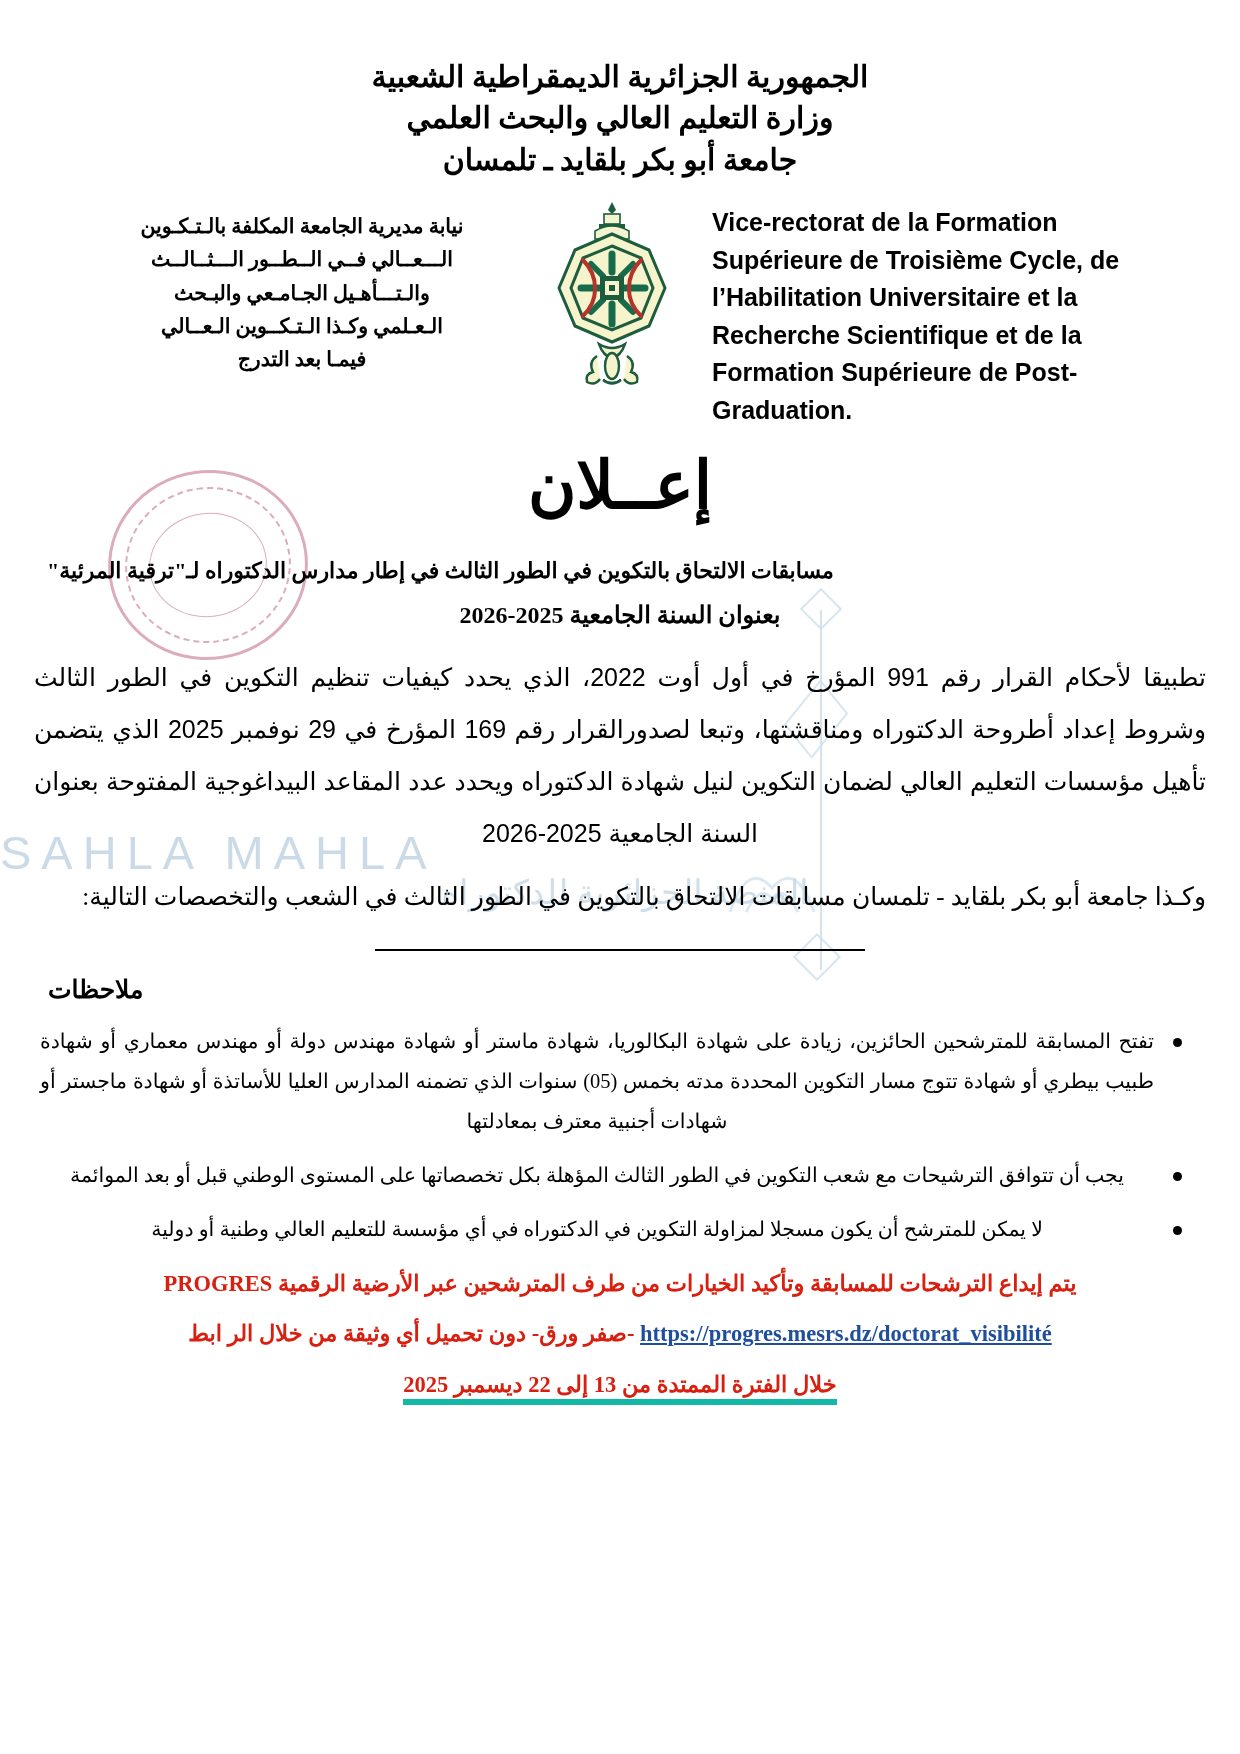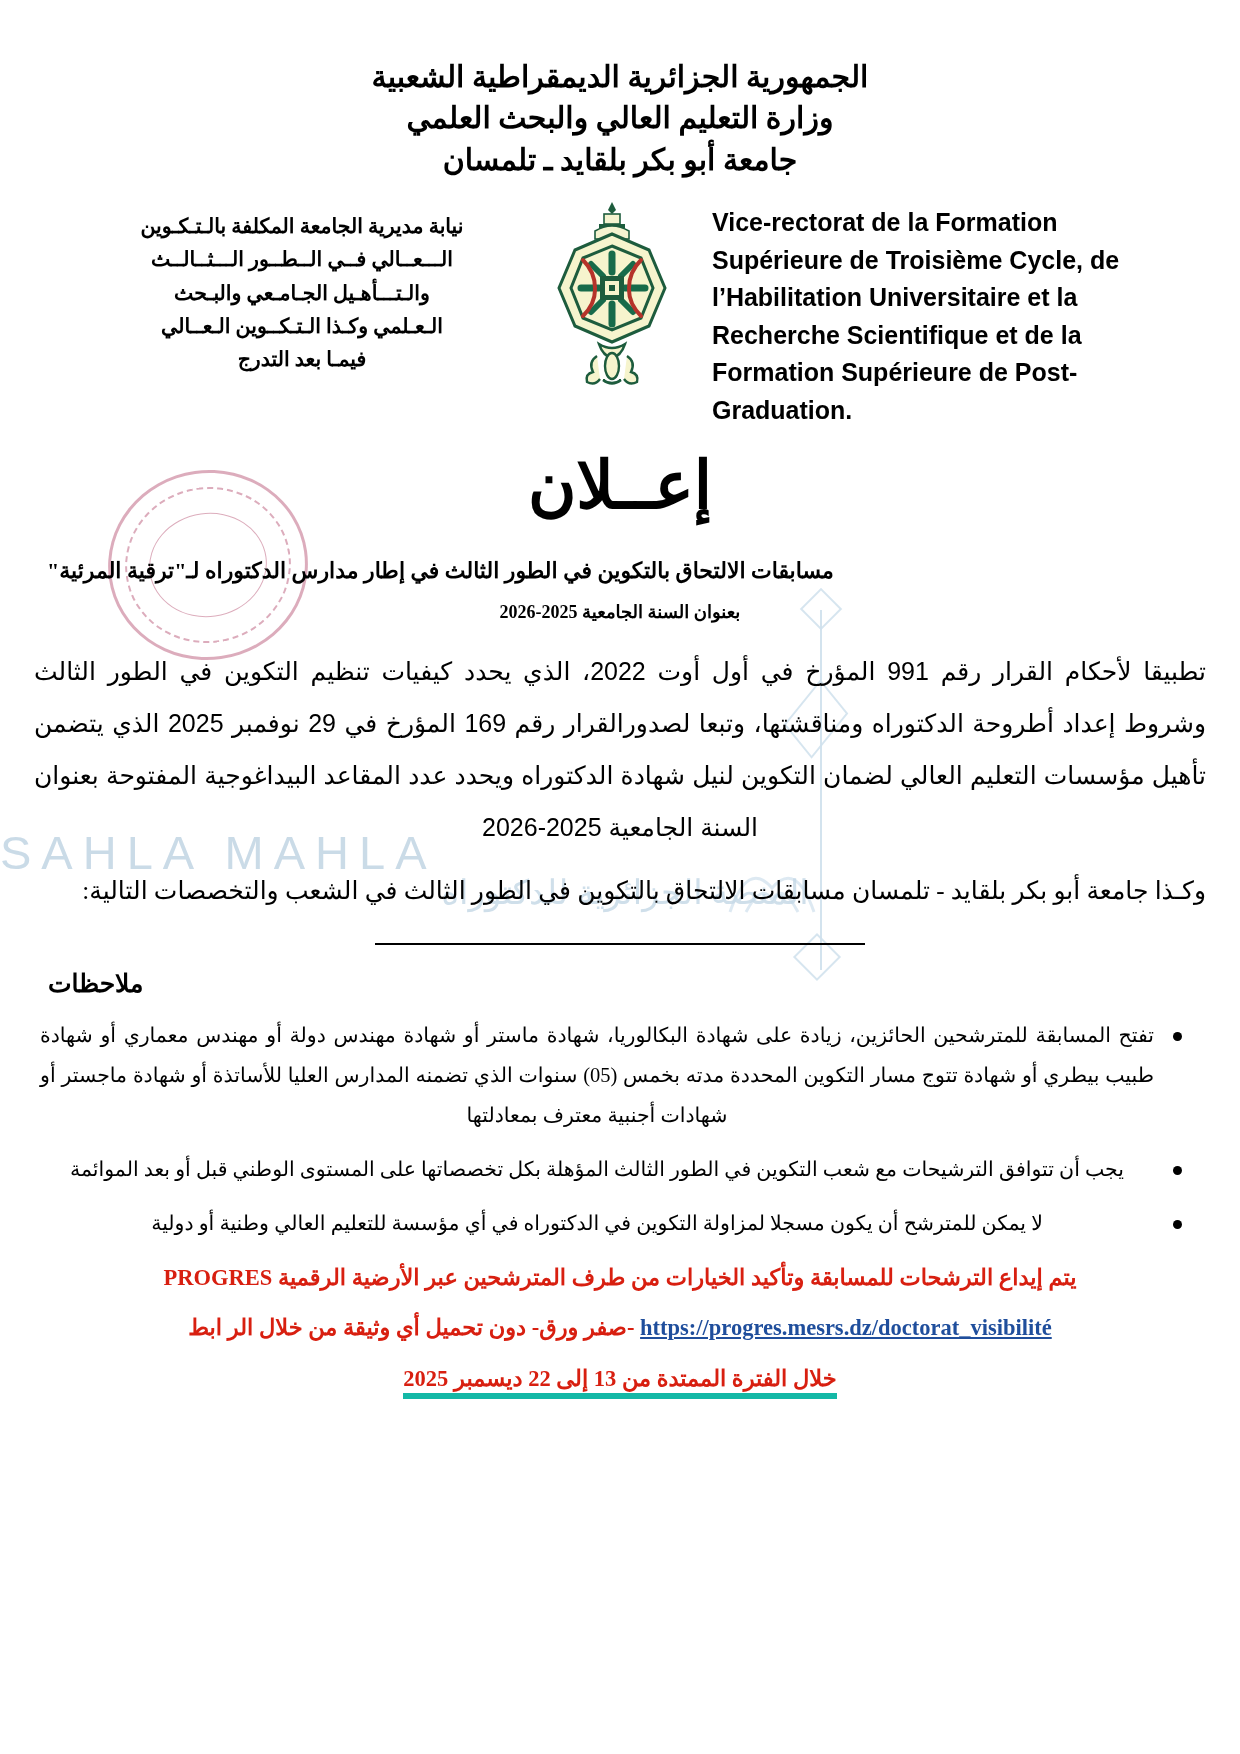--- a/index.html
+++ b/index.html
@@ -172,21 +172,21 @@
     font-weight: bold;
     font-size: 22px;
     margin-top: 30px;
     padding: 0 47px;
     line-height: 1.5;
   }
   .subtitle-2 {
     text-align: center;
     font-family: "Liberation Serif", serif;
     font-weight: bold;
-    font-size: 18px;
+    font-size: 24px;
     margin-top: 14px;
   }
 
   
   .body-par {
     margin-top: 22px;
     padding: 0 34px 0 34px;
     font-family: Liberation Sans, sans-serif;
     font-size: 25px;
     line-height: 2.08;

